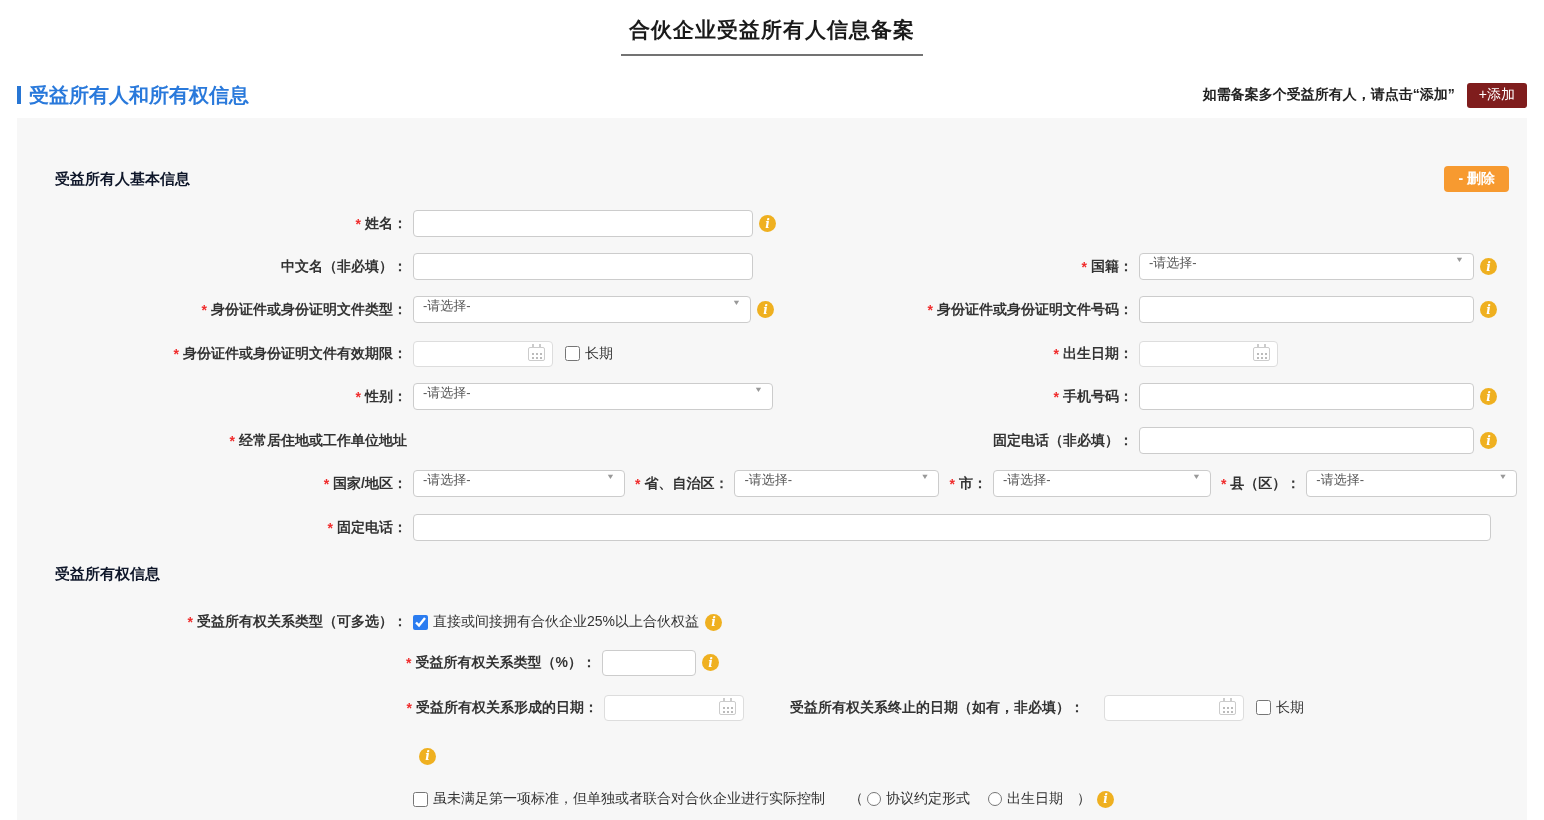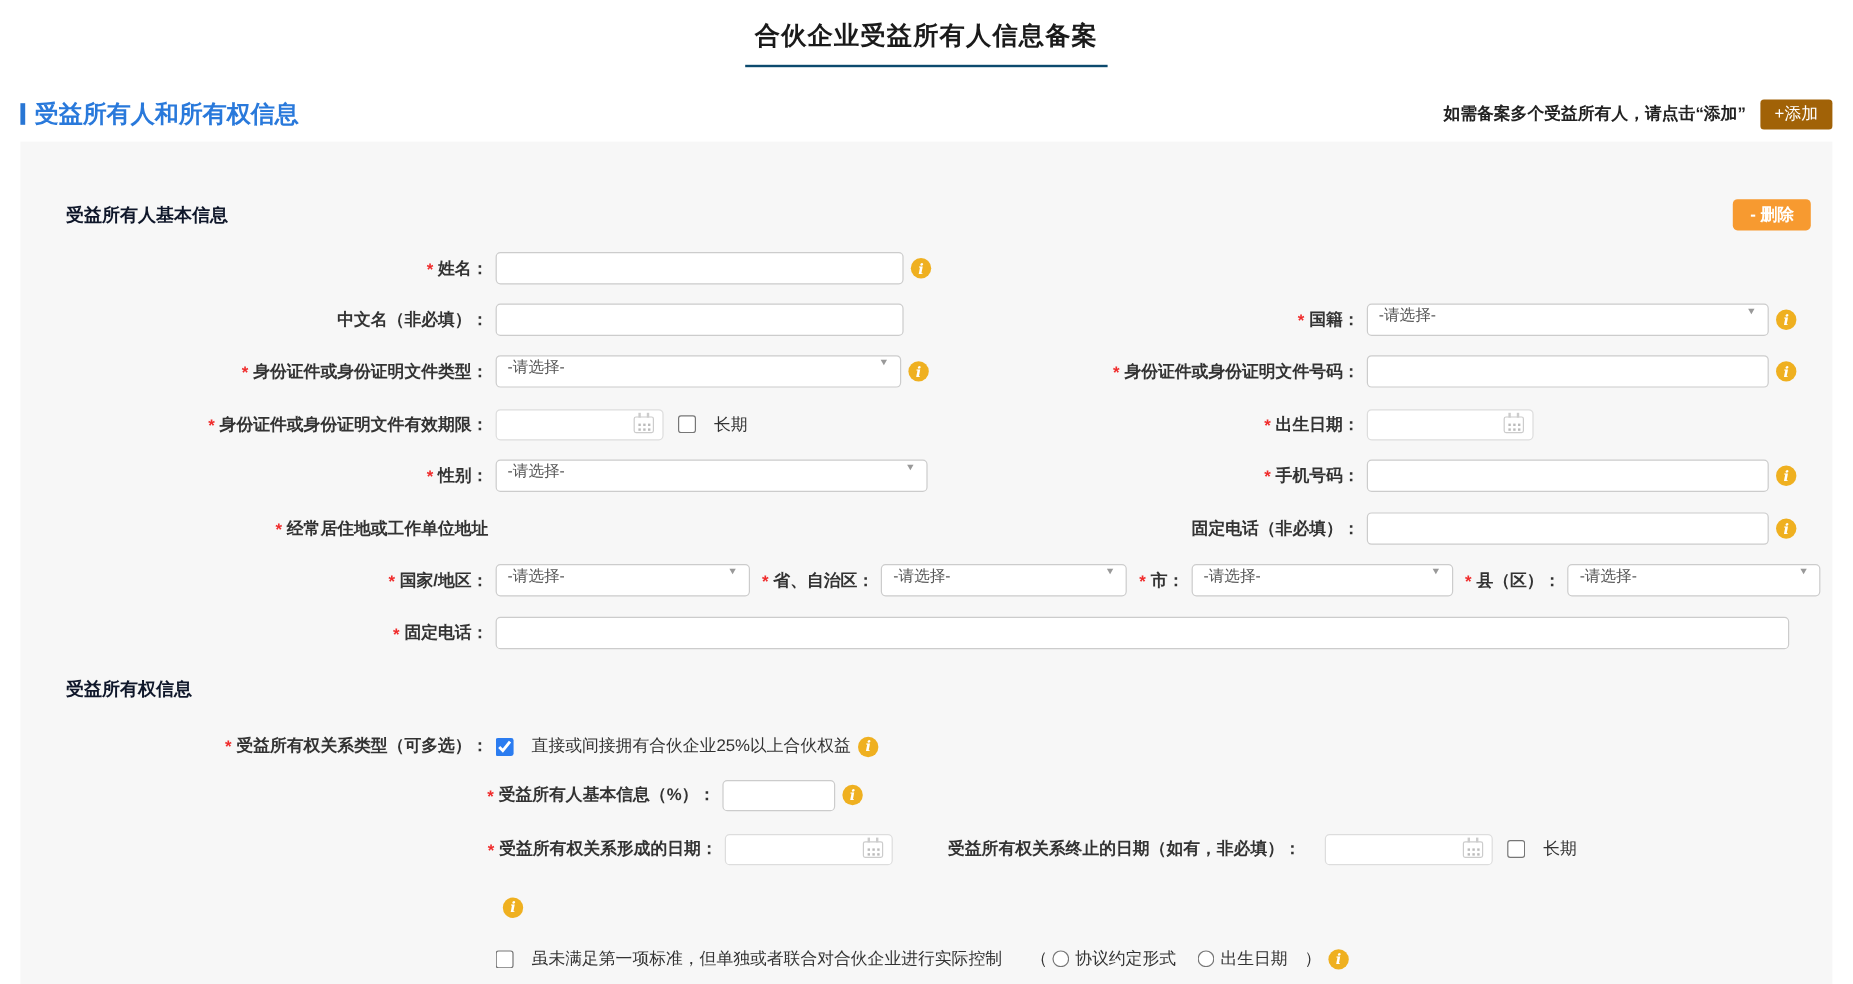--- a/index.html
+++ b/index.html
@@ -2,29 +2,29 @@
 <html><head>
 <meta charset="utf-8">
 <style>
   * { box-sizing: border-box; margin: 0; padding: 0; }
   html,body { width:1544px; background:#ffffff; font-family:"Liberation Sans", "DejaVu Sans", sans-serif; color:#333; }
   body { position:relative; height:820px; overflow:hidden; }
 
   
   .title-wrap { text-align:center; padding-top:16px; }
   .page-title { display:inline-block; font-size:21px; font-weight:bold; color:#1a1a1a;
-                border-bottom:2px solid #0c4a6e; padding:0 8px 10px; letter-spacing:1px; }
+                border-bottom:2px solid #737373; padding:0 8px 10px; letter-spacing:1px; }
 
   
   .section-header { display:flex; align-items:center; margin:26px 17px 10px; height:26px; }
   .accent-bar { width:4px; height:18px; background:#2876d4; margin-right:8px; }
   .section-title { color:#2979db; font-size:20px; font-weight:bold; }
   .flex-spacer { flex:1; }
   .add-hint { font-size:14px; font-weight:bold; color:#222; margin-right:12px; }
-  .btn-add { background:#a16207; color:#fff; border:none; border-radius:3px; height:25px;
+  .btn-add { background:#7f1d1d; color:#fff; border:none; border-radius:3px; height:25px;
              padding:0 12px; font-size:14px; cursor:pointer; font-family:inherit; }
 
   
   .panel { position:relative; margin:0 17px; width:1510px; height:702px; background:#f7f7f7; }
 
   .card-title { position:absolute; left:38px; font-size:15px; font-weight:bold; color:#0f172a; }
   .btn-del { position:absolute; right:18px; top:48px; background:#f79a30; color:#fff; border:none;
              border-radius:4px; height:26px; padding:0 14px; font-size:14px; font-weight:bold;
              cursor:pointer; font-family:inherit; }
 
@@ -49,21 +49,21 @@
           display:flex; align-items:center; justify-content:flex-end; padding:0 7px; cursor:pointer; }
   .cal { position:relative; width:17px; height:14px; border:1px solid #ccc; border-radius:2px; background:#fff; }
   .cal::before,.cal::after { content:""; position:absolute; top:-4px; width:2px; height:4px; background:#ccc; }
   .cal::before { left:3px; } .cal::after { right:3px; }
   .cal .d { position:absolute; left:3px; top:5px; width:2px; height:2px; background:#bbb;
             box-shadow:4px 0 #bbb, 8px 0 #bbb, 0 4px #bbb, 4px 4px #bbb, 8px 4px #bbb; }
   .info { flex:none; width:17px; height:17px; border-radius:50%; background:#efb020; color:#fff;
           display:inline-flex; align-items:center; justify-content:center; margin-left:6px;
           font-family:"DejaVu Serif", serif; font-style:italic; font-weight:bold; font-size:12px;
           cursor:pointer; }
-  .chk { display:inline-flex; align-items:center; gap:15px; font-size:14px; color:#333; cursor:pointer; white-space:nowrap; }
+  .chk { display:inline-flex; align-items:center; gap:5px; font-size:14px; color:#333; cursor:pointer; white-space:nowrap; }
   .chk input { width:15px; height:15px; accent-color:#2b7cf0; cursor:pointer; }
   .rad { display:inline-flex; align-items:center; gap:5px; font-size:14px; color:#333; cursor:pointer; white-space:nowrap; }
   .rad input { width:14px; height:14px; accent-color:#2b7cf0; cursor:pointer; }
   .paren { font-size:14px; color:#333; }
 
   
   .w340{width:340px}.w335{width:335px}.w338{width:338px}.w360{width:360px}.w212{width:212px}
   .w205{width:205px}.w218{width:218px}.w211{width:211px}.w1078{width:1078px}.w94{width:94px}.w139{width:139px}
   .ml10{margin-left:10px}.ml12{margin-left:12px}
 </style>
@@ -255,21 +255,21 @@
       <span>直接或间接拥有合伙企业25%以上合伙权益</span>
     </label>
     <span class="info">
         <span>i</span>
       </span>
   </div>
 
   <div class="row" style="top:531px">
     <div class="lcell" style="width:585px">
       <span class="req">*</span>
-      <span class="lbl">受益所有人基本信息（%）：</span>
+      <span class="lbl">受益所有权关系类型（%）：</span>
     </div>
     <input type="text" class="txt w94" style="height: 26px;">
     <span class="info">
         <span>i</span>
       </span>
   </div>
 
   <div class="row" style="top:576px">
     <div class="lcell" style="width:587px">
       <span class="req">*</span>

